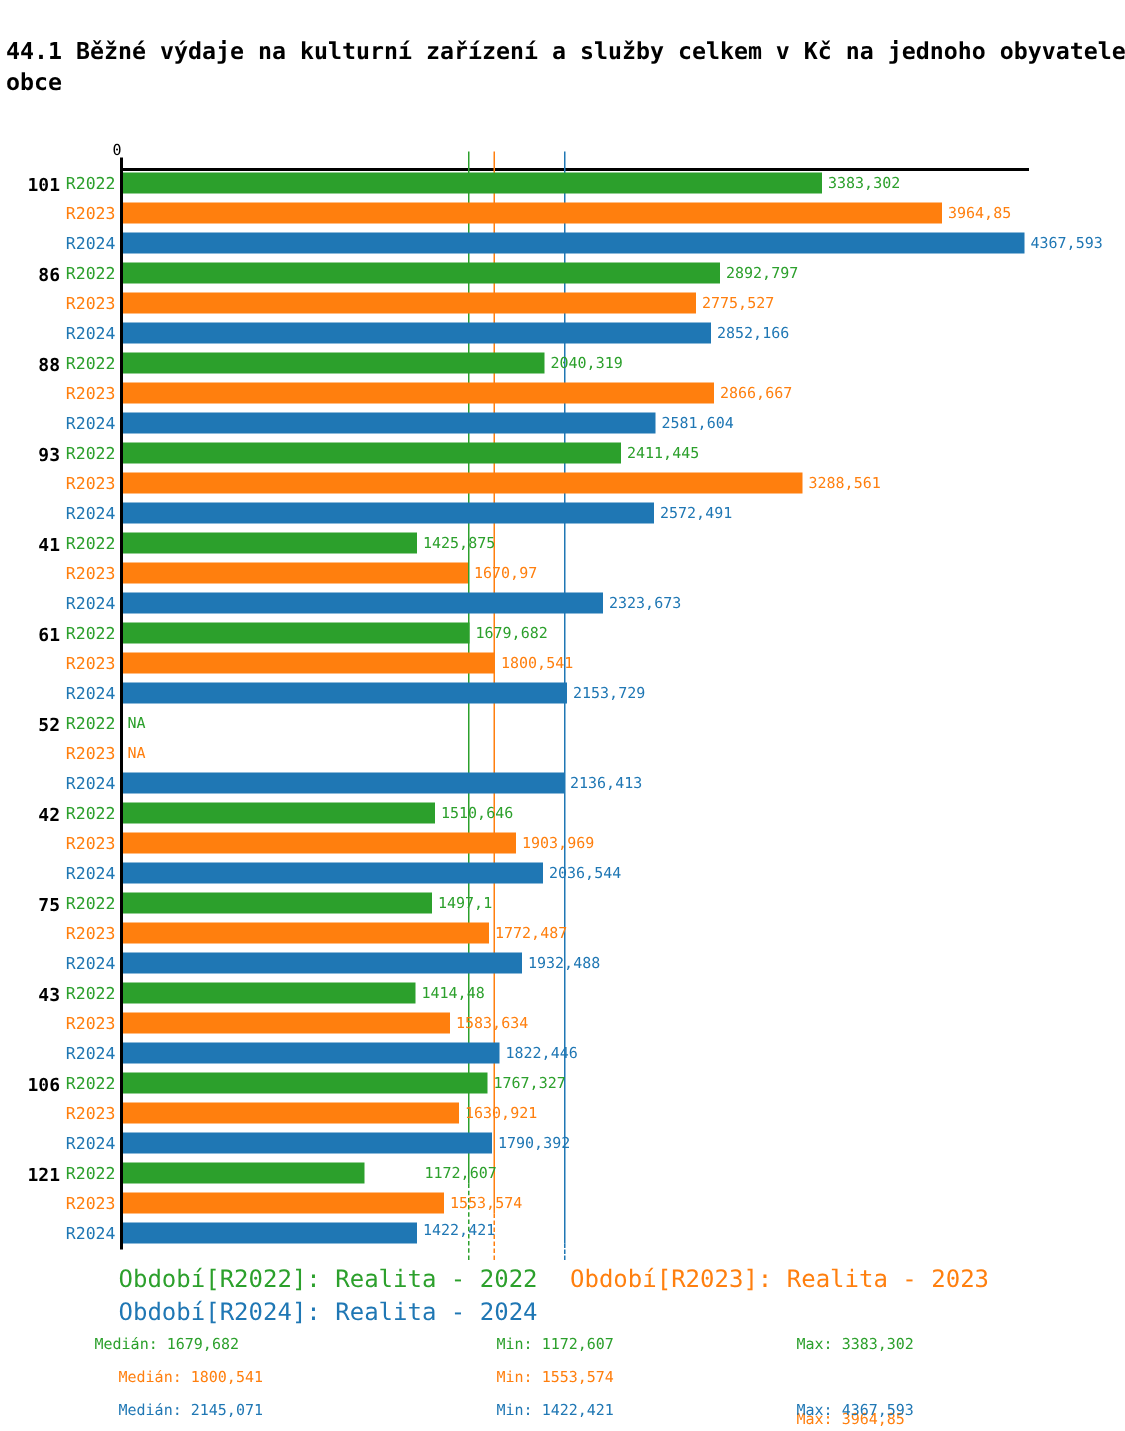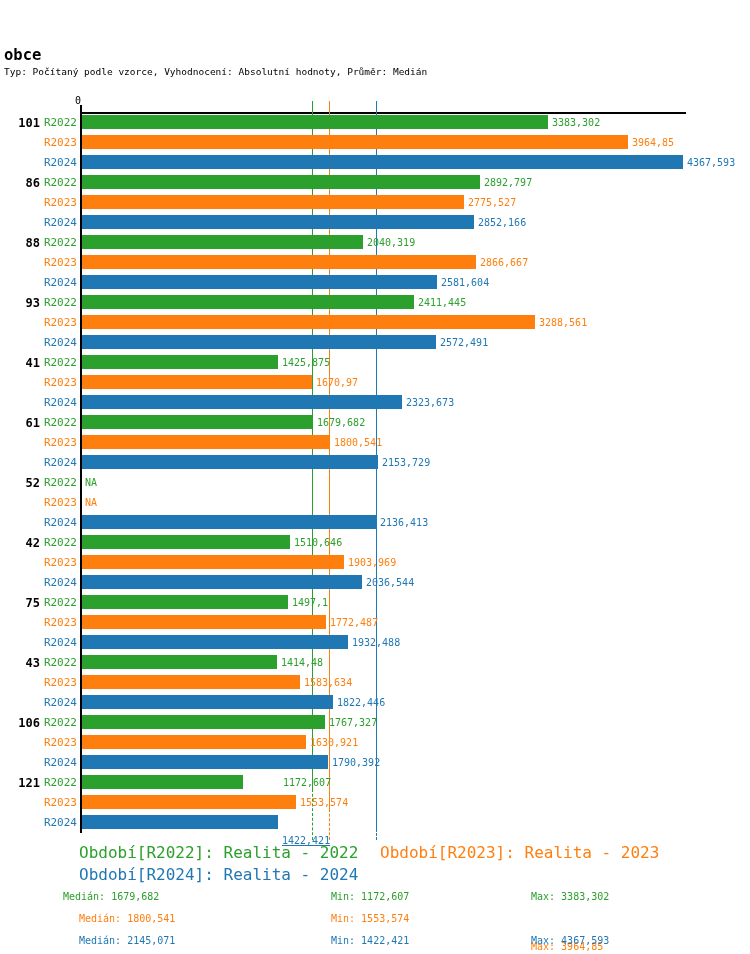--- a/index.html
+++ b/index.html
@@ -28,22 +28,22 @@
   .median-solid{width:1px;z-index:1;}
   .median-dashed{width:0;z-index:1;}
   .legend-text{font-size:16px;line-height:12px;white-space:nowrap;}
   .stat-cell{font-size:10px;line-height:12px;white-space:nowrap;}
 </style>
 </head>
 <body>
 
 <div id="page">
 
+  <div class="abs title-line" style="top:25px;">44.1 Běžné výdaje na kulturní zařízení a služby celkem v Kč na jednoho obyvatele</div>
   <div class="abs title-line" style="top:46px;">obce</div>
-  <div class="abs subtitle">Typ: Počítaný podle vzorce, Vyhodnocení: Absolutní hodnoty, Průměr: Medián</div>
 
   <div class="abs zero-label" style="left:75px;top:95px;">0</div>
   <div class="abs axis-line-v" style="left:80px;top:105px;height:728px;"></div>
   <div class="abs axis-line-h" style="left:81px;top:112px;width:605px;"></div>
 
   <div class="abs" id="plot" style="left:0;top:0;width:750px;height:954px;">
       <div class="abs median-solid" style="left: 312px; top: 101px; height: 688px; background: rgb(44, 160, 44);"></div>
       <div class="abs median-dashed" style="left: 312px; top: 789px; height: 51px; border-left: 1px dashed rgb(44, 160, 44);"></div>
       <div class="abs median-solid" style="left: 329px; top: 101px; height: 708px; background: rgb(255, 127, 14);"></div>
       <div class="abs median-dashed" style="left: 329px; top: 809px; height: 31px; border-left: 1px dashed rgb(255, 127, 14);"></div>
@@ -159,21 +159,21 @@
       <div class="abs bar-value" style="left: 332px; top: 757px; color: rgb(31, 119, 180);">1790,392</div>
       <div class="abs group-label" style="top: 776px;">121</div>
       <div class="abs series-label" style="top: 777px; color: rgb(44, 160, 44);">R2022</div>
       <div class="abs bar" style="left: 82px; top: 775px; width: 161px; background: rgb(44, 160, 44);"></div>
       <div class="abs bar-value" style="left: 247px; top: 777px; color: rgb(44, 160, 44); margin-left: 36px;">1172,607</div>
       <div class="abs series-label" style="top: 797px; color: rgb(255, 127, 14);">R2023</div>
       <div class="abs bar" style="left: 82px; top: 795px; width: 214px; background: rgb(255, 127, 14);"></div>
       <div class="abs bar-value" style="left: 300px; top: 797px; color: rgb(255, 127, 14);">1553,574</div>
       <div class="abs series-label" style="top: 817px; color: rgb(31, 119, 180);">R2024</div>
       <div class="abs bar" style="left: 82px; top: 815px; width: 196px; background: rgb(31, 119, 180);"></div>
-      <div class="abs bar-value" style="left: 282px; top: 835px; color: rgb(31, 119, 180); text-decoration: underline;">1422,421</div>
+      <div class="abs bar-value" style="left: 282px; top: 815px; color: rgb(31, 119, 180);">1422,421</div>
     </div>
 
   <div class="abs legend-text" style="left: 79px; top: 847px; color: rgb(44, 160, 44);">Období[R2022]: Realita - 2022</div>
   <div class="abs legend-text" style="left: 380px; top: 847px; color: rgb(255, 127, 14);">Období[R2023]: Realita - 2023</div>
   <div class="abs legend-text" style="left: 79px; top: 869px; color: rgb(31, 119, 180);">Období[R2024]: Realita - 2024</div>
 
   <div class="abs stat-cell" style="left: 63px; top: 891px; color: rgb(44, 160, 44);">Medián: 1679,682</div>
   <div class="abs stat-cell" style="left: 331px; top: 891px; color: rgb(44, 160, 44);">Min: 1172,607</div>
   <div class="abs stat-cell" style="left: 531px; top: 891px; color: rgb(44, 160, 44);">Max: 3383,302</div>
 

